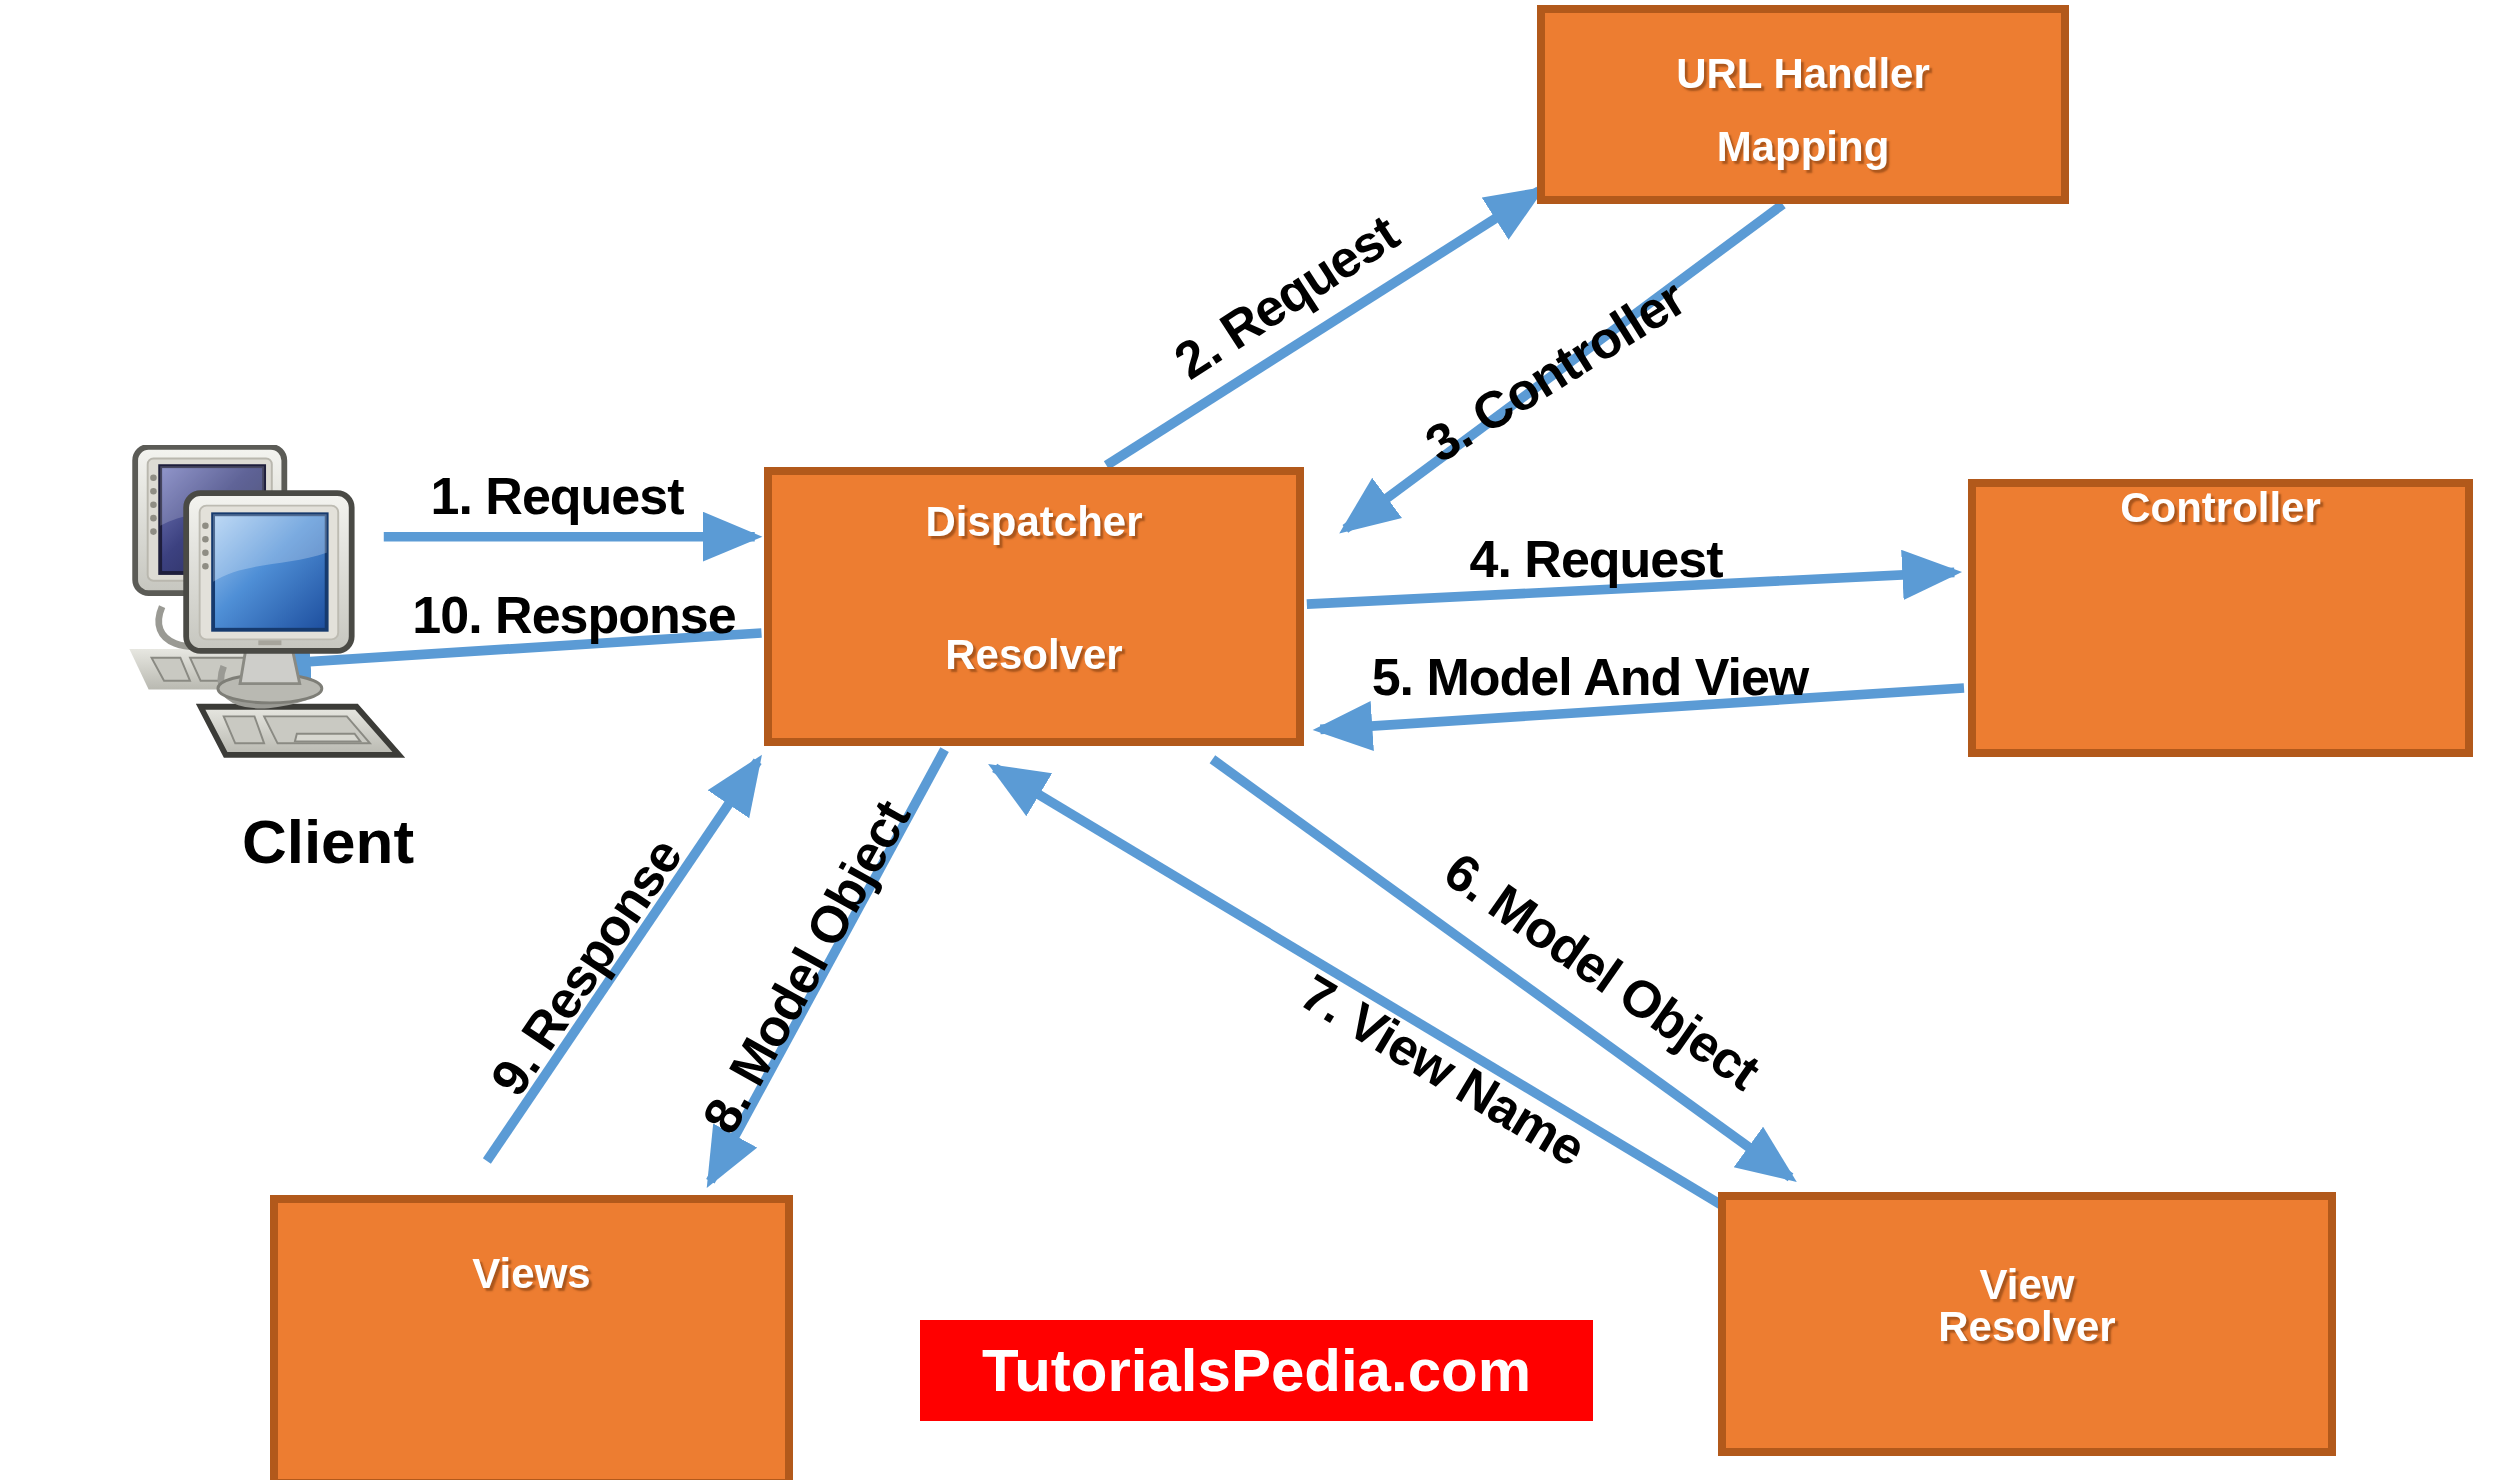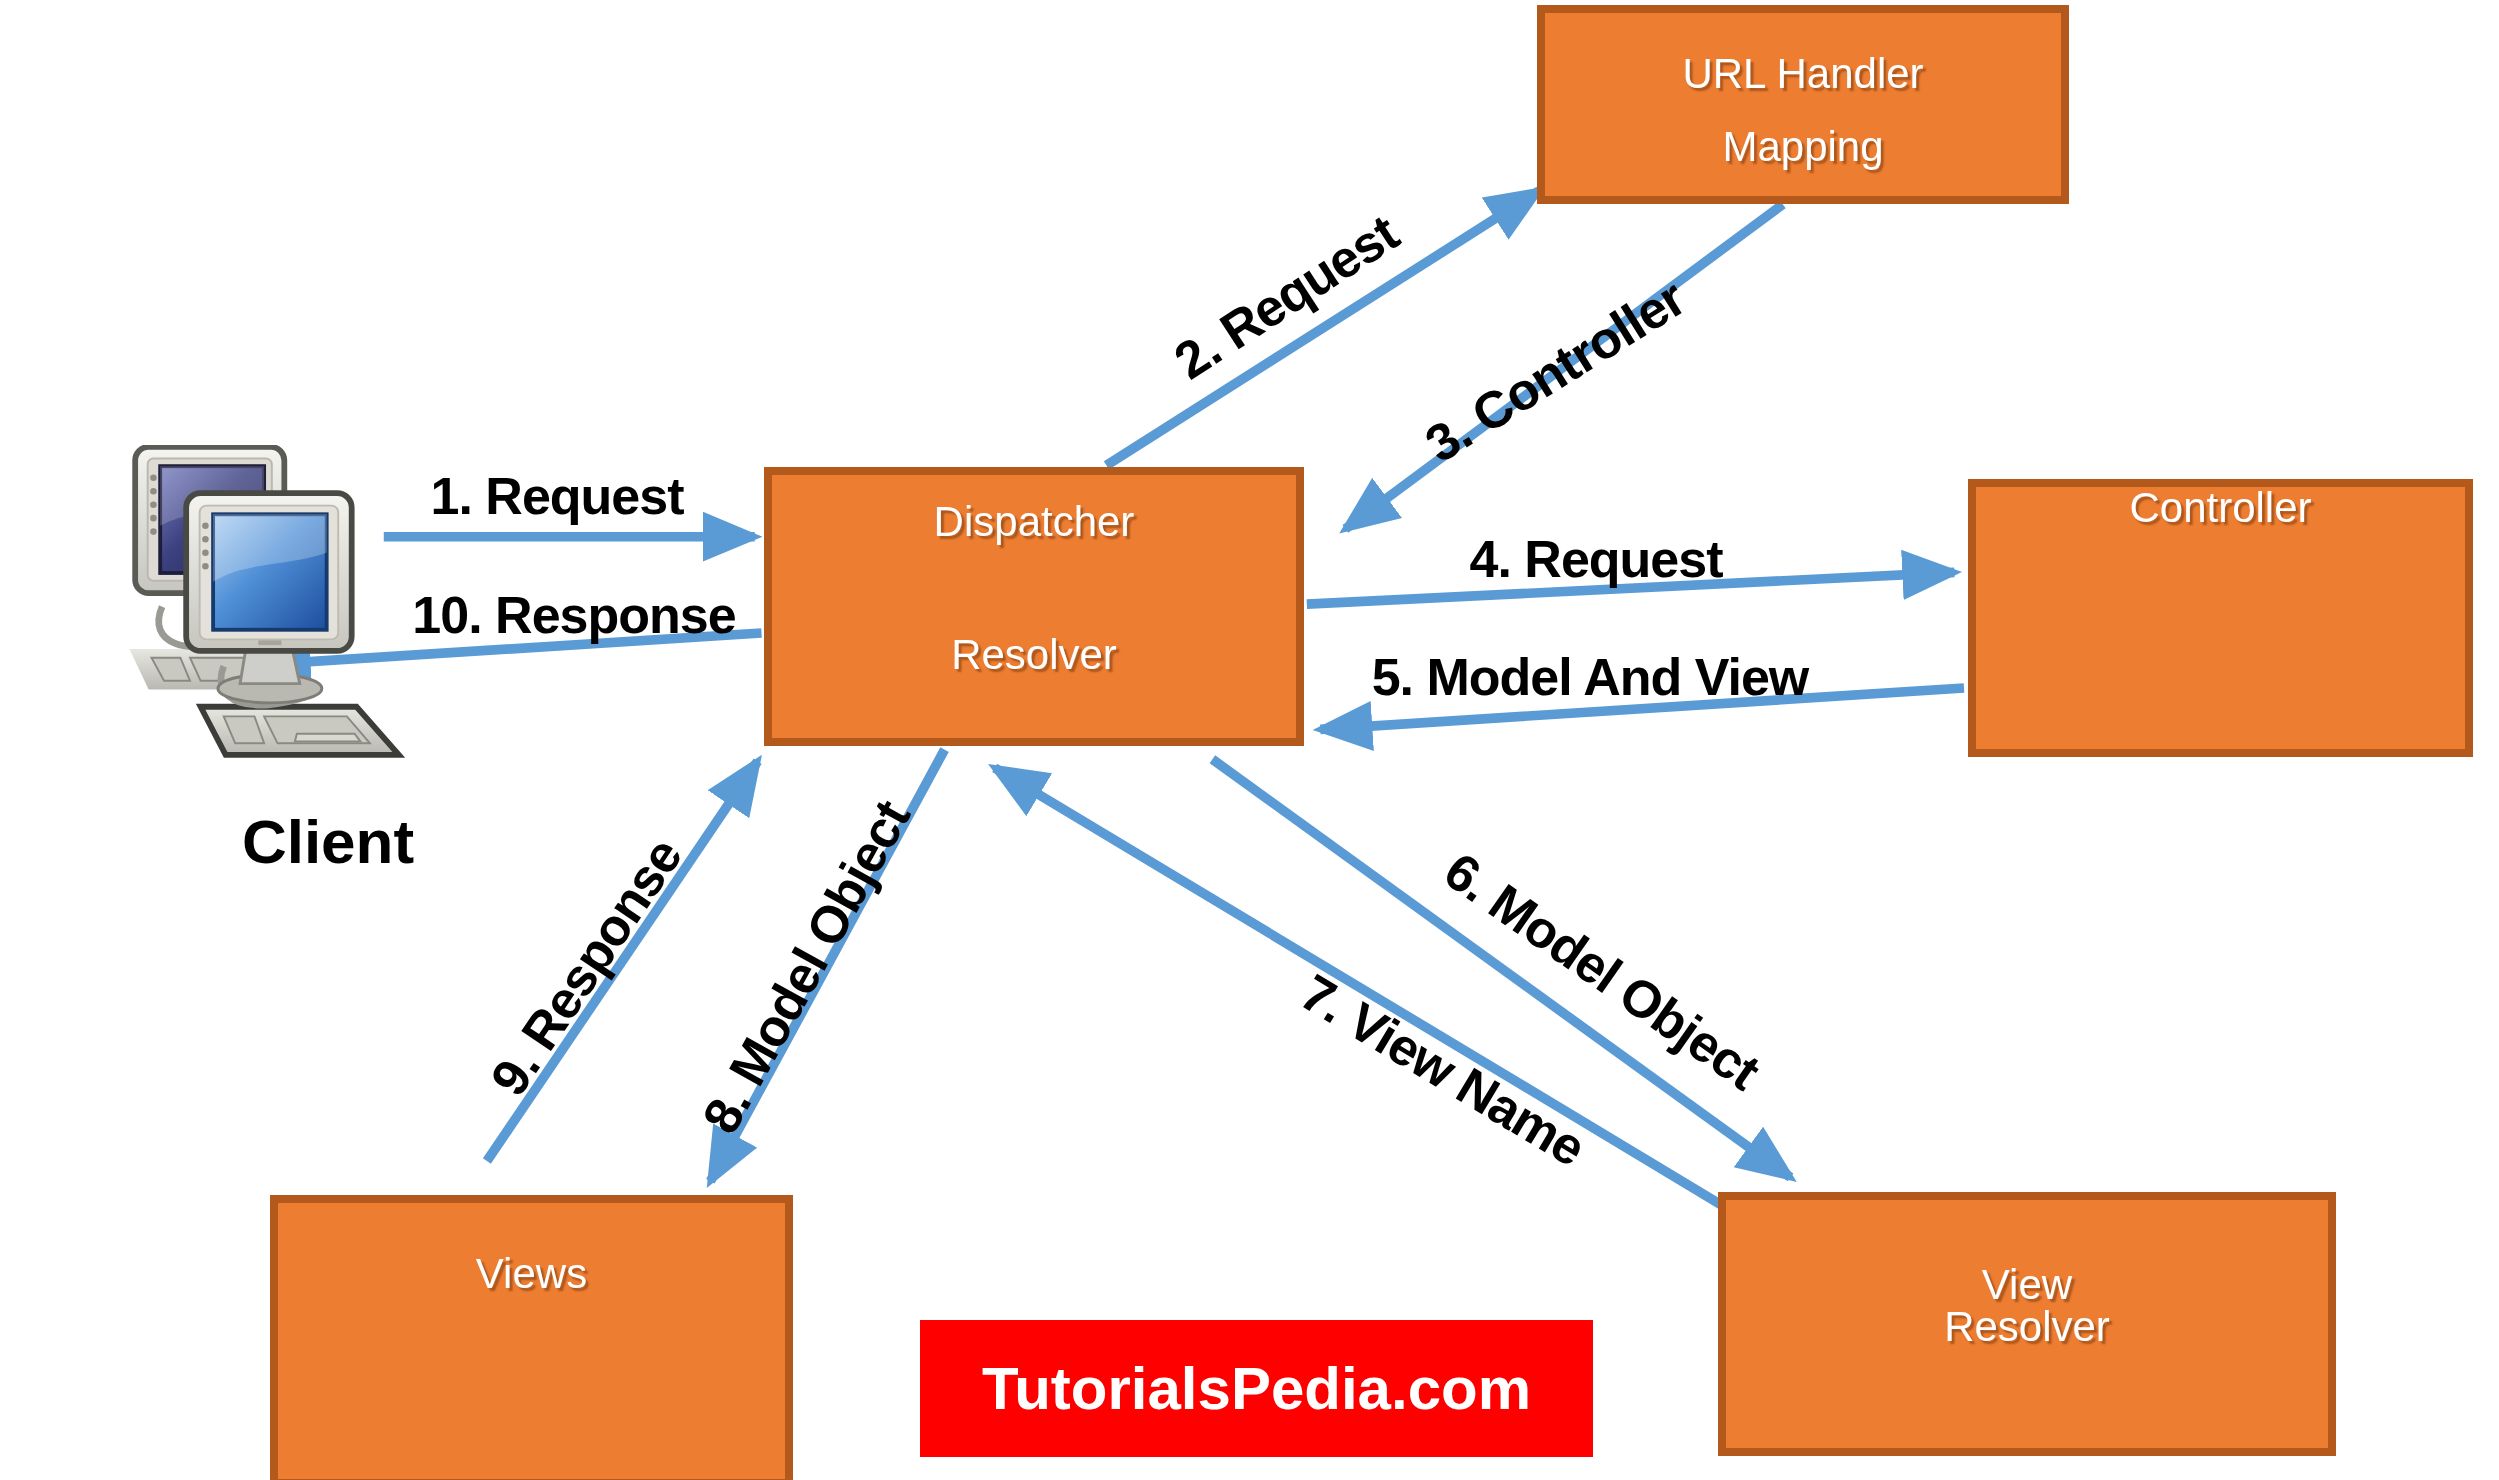--- a/index.html
+++ b/index.html
@@ -2,34 +2,34 @@
 <html><head>
 <meta charset="utf-8">
 <style>
   html,body{margin:0;padding:0;background:#ffffff;}
   body{width:2500px;height:1480px;position:relative;overflow:hidden;
        font-family:"Liberation Sans","DejaVu Sans",sans-serif;}
   .canvas{position:absolute;left:0;top:0;width:2500px;height:1480px;}
   svg.arrows{position:absolute;left:0;top:0;z-index:1;}
   .node{position:absolute;background:#ED7D31;border:8.7px solid #B2591B;
         box-sizing:border-box;display:flex;flex-direction:column;align-items:center;
-        color:#ffffff;font-weight:normal;font-size:42px;z-index:2;
+        color:#ffffff;font-weight:bold;font-size:42px;z-index:2;
         text-shadow:2.9px 2.9px 1.9px rgba(125,60,15,.6);}
   .node .bl{line-height:1;}
   #n-url{left:1537px;top:4.8px;width:532px;height:199px;padding-top:40px;}
   #n-url .bl+.bl{margin-top:31px;}
   #n-dispatcher{left:764px;top:467px;width:540px;height:279px;padding-top:26px;}
   #n-dispatcher .bl+.bl{margin-top:91px;}
   #n-controller{left:1968px;top:479px;width:505px;height:278px;}
   #n-viewresolver{left:1718px;top:1192px;width:618px;height:264px;padding-top:64px;}
   #n-viewresolver .bl+.bl{}
   #n-views{left:270px;top:1195px;width:523px;height:292px;padding-top:50px;}
   .albl{position:absolute;color:#000;font-weight:bold;font-size:52px;
         white-space:nowrap;z-index:3;letter-spacing:-1px;}
-  .banner{position:absolute;left:920px;top:1320px;width:673px;height:137px;
+  .banner{position:absolute;left:920px;top:1320px;width:673px;height:101px;
           background:#FF0000;color:#FFFFFF;display:flex;align-items:center;
           justify-content:center;font-weight:bold;font-size:60px;z-index:2;}
   .client-icon{position:absolute;left:108px;top:445px;z-index:2;}
   .client-label{position:absolute;left:222px;top:806px;width:212px;text-align:center;
           font-size:62px;font-weight:bold;color:#000;z-index:2;}
 </style>
 </head>
 <body>
 
 <div class="canvas">

